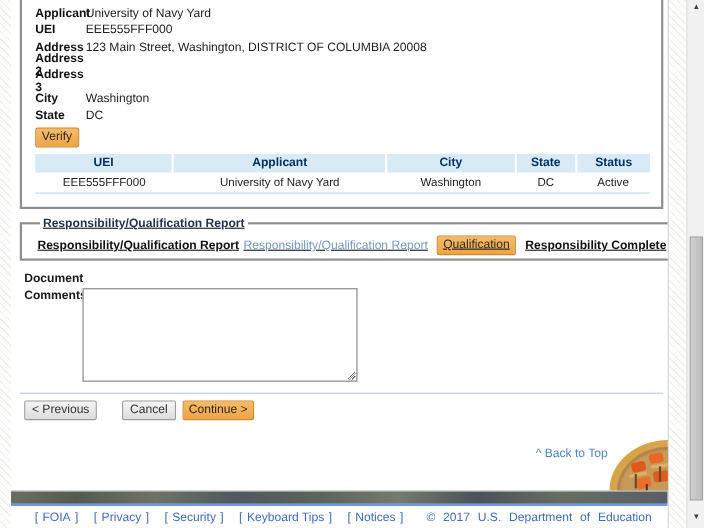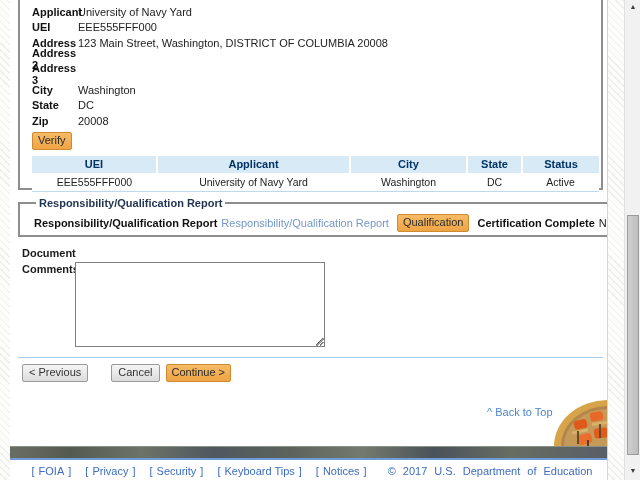--- a/index.html
+++ b/index.html
@@ -36,25 +36,25 @@
   .app-table th {
     background:#d9eaf7; color:#003366; font-weight:bold; font-size:11px;
     padding:2px 0 3px 0; text-align:center;
   }
   .app-table th + th { border-left:2px solid #ffffff; }
   .app-table td {
     background:#fff; color:#222; font-size:10.5px; text-align:center;
     padding:3px 0 3px 0; border-bottom:1px solid #bcd9ef;
   }
   .col-uei{width:125px;} .col-app{width:193px;} .col-city{width:117px;}
-  .col-state{width:55px;} .col-status{width:77px;margin-left:39px;}
+  .col-state{width:55px;} .col-status{width:67px;margin-left:39px;}
   
   .report-fieldset {
     position:absolute; left:8px; right:4px; top:197px; height:40px;
-    border:2px solid #8e8e8e; padding:4px 6px 0 14px;
+    border:2px solid #8e8e8e; padding:4px 6px 0 14px;text-decoration:underline;
   }
   .report-fieldset legend {
     font-weight:bold; color:#1f3350; padding:0 3px; margin-left:2px; font-size:11px;
   }
   .report-line { display:flex; align-items:center; gap:4px; margin-top:1px; white-space:nowrap; }
   .blabel { font-weight:bold; color:#111; }
   .report-link { color:#7597c8; text-decoration:none; cursor:pointer; }
   .cert-btn { margin:0 4px; }
   
   .doc-label { position:absolute; left:12px; top:247px; font-weight:bold;text-align:right; }
@@ -140,24 +140,20 @@
       <span class="flabel">Address 3</span>
       <span class="fvalue"></span>
     </div>
     <div class="field-row">
       <span class="flabel">City</span>
       <span class="fvalue">Washington</span>
     </div>
     <div class="field-row">
       <span class="flabel">State</span>
       <span class="fvalue">DC</span>
-    </div>
-    <div class="field-row">
-      <span class="flabel">Zip</span>
-      <span class="fvalue">20008</span>
     </div>
 
     <button class="btn btn-orange verify-btn">Verify</button>
 
     <table class="app-table">
       <thead>
         <tr>
           <th class="col-uei">UEI</th>
           <th class="col-app">Applicant</th>
           <th class="col-city">City</th>
@@ -176,21 +172,21 @@
       </tbody>
     </table>
   </div>
 
   <fieldset class="report-fieldset">
     <legend>Responsibility/Qualification Report</legend>
     <div class="report-line">
       <span class="blabel">Responsibility/Qualification Report</span>
       <a class="report-link">Responsibility/Qualification Report</a>
       <button class="btn btn-orange cert-btn">Qualification</button>
-      <span class="blabel">Certification Complete</span>
+      <span class="blabel">Responsibility Complete</span>
       <span>No</span>
     </div>
   </fieldset>
 
   <div class="doc-label">Document</div>
   <div class="comments-label">Comments</div>
   <textarea class="comments-textarea" style=""></textarea>
   <div class="resize-grip"></div>
 
   <div class="divider"></div>

